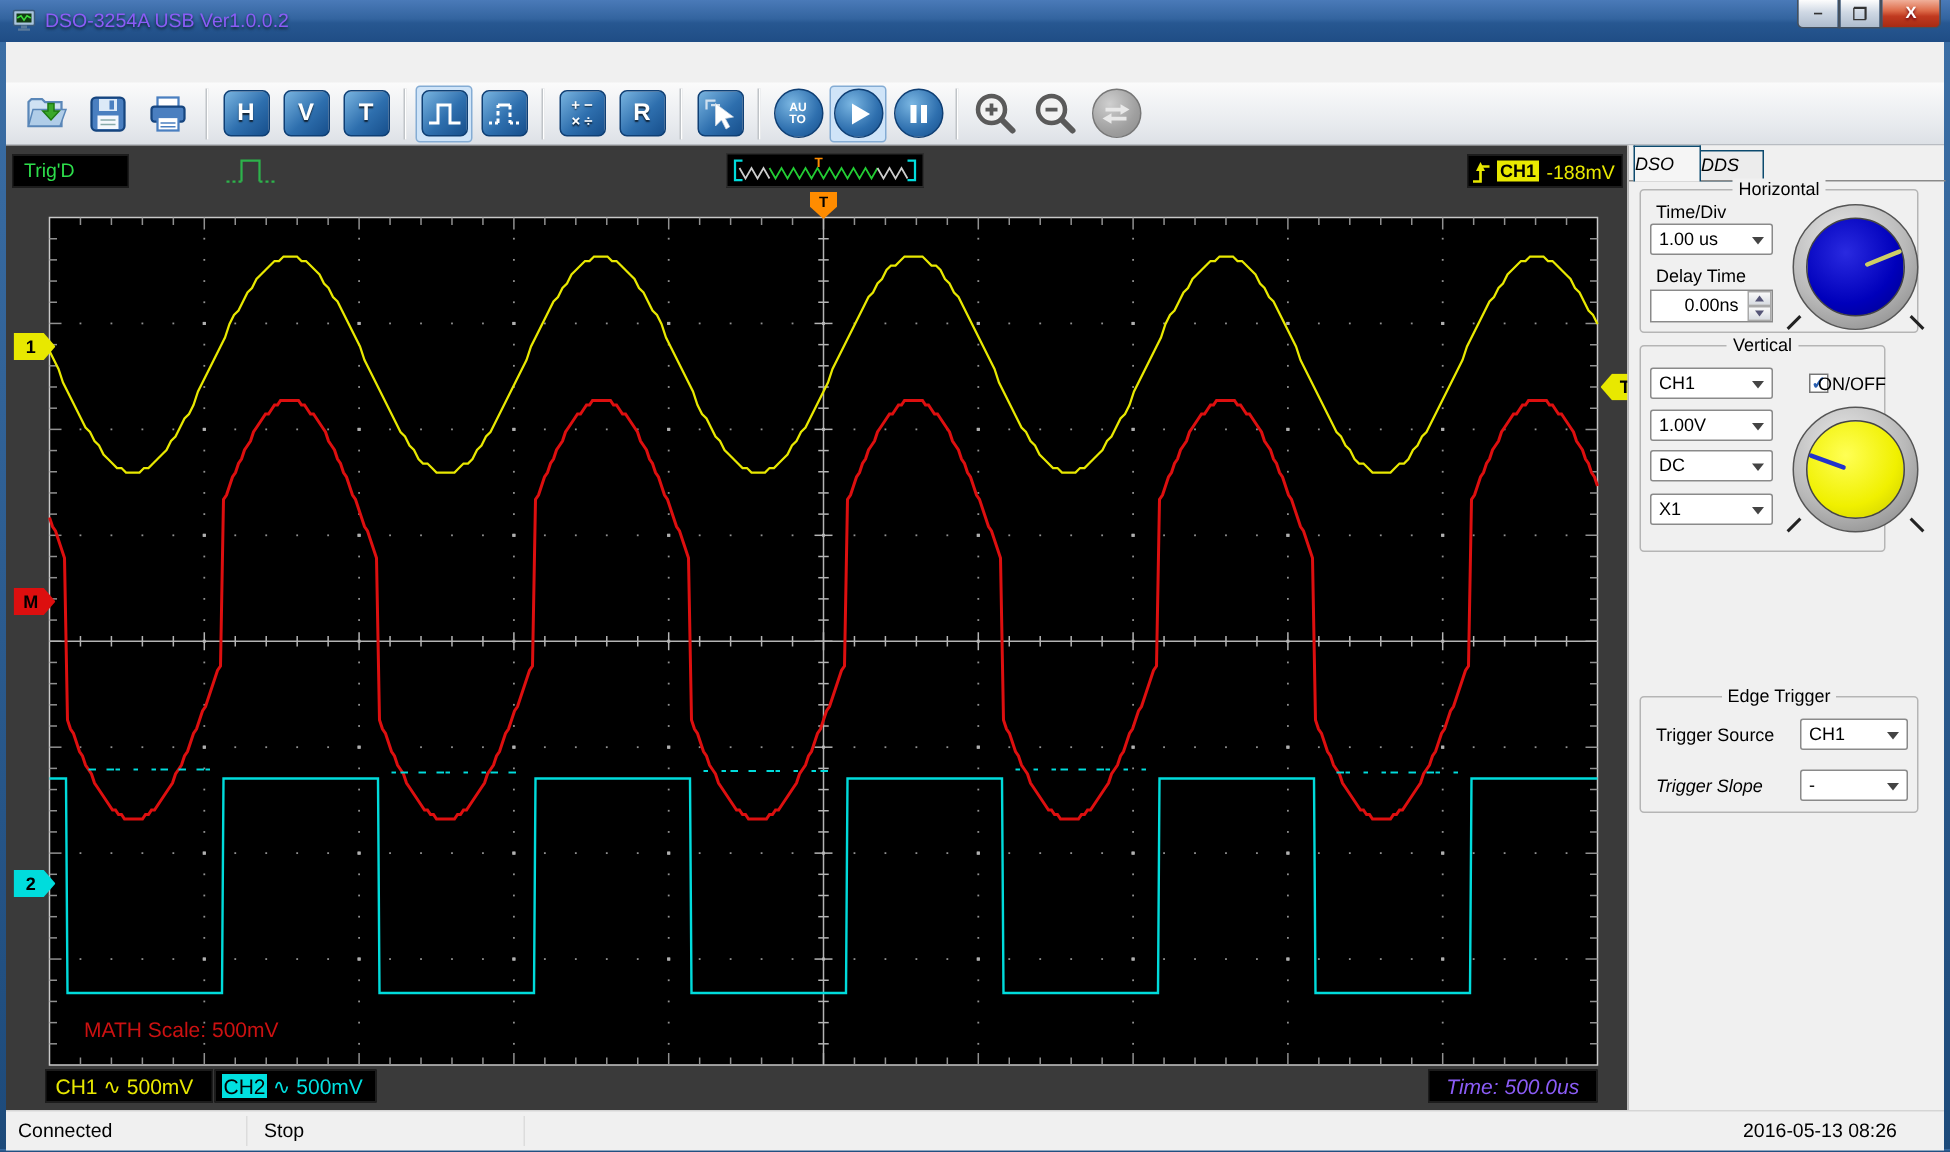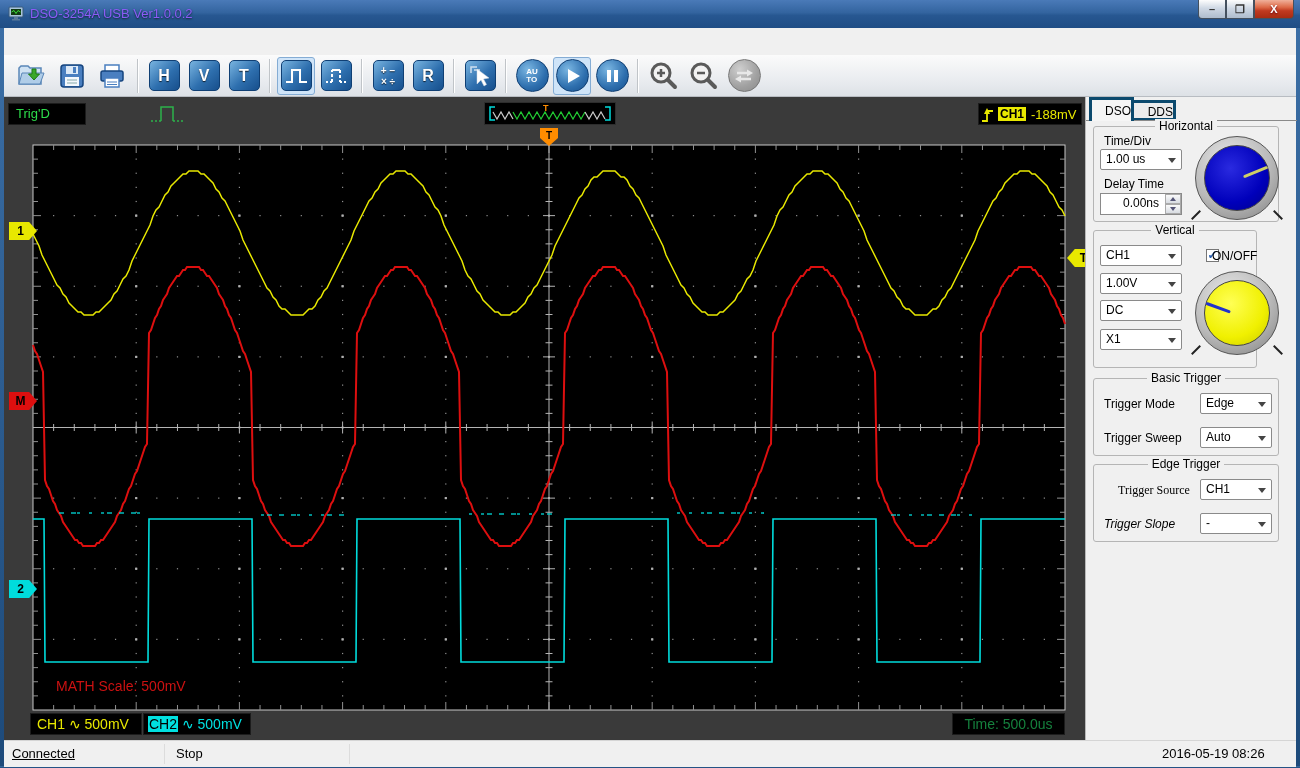--- a/index.html
+++ b/index.html
@@ -58,26 +58,26 @@
 
   
   .marker{width:23px;height:18px;display:flex;align-items:center;justify-content:center;
     font-size:12px;font-weight:bold;color:#000;}
   .pt-right{clip-path:polygon(0 0,72% 0,100% 50%,72% 100%,0 100%);padding-right:5px;}
   .pt-left{clip-path:polygon(28% 0,100% 0,100% 100%,28% 100%,0 50%);padding-left:5px;}
   .pt-down{clip-path:polygon(0 0,100% 0,100% 55%,50% 100%,0 55%);}
   #ch1-box{left:30px;top:713px;width:112px;height:22px;color:#e8e800;font-size:14px;line-height:20px;padding-left:6px;}
   #ch2-box{left:143px;top:713px;width:108px;height:22px;color:#00e0e0;font-size:14px;line-height:20px;padding-left:4px;}
   #ch2-badge{background:#00e0e0;color:#000;padding:0 1px;}
-  #time-box{left:952px;top:713px;width:113px;height:22px;color:#15803d;font-size:14px;line-height:20px;text-align:center;}
+  #time-box{left:952px;top:713px;width:113px;height:22px;color:#8b5cf6;font-size:14px;line-height:20px;text-align:center;font-style:italic;}
   #math-scale{left:56px;top:678px;color:#cc1111;font-size:14px;}
 
   
   #rpanel{left:1085px;top:97px;width:211px;height:643px;background:#f0f0f0;border-left:1px solid #b8b8b8;box-sizing:border-box;}
-  .tab{position:absolute;box-sizing:border-box;border:3px solid #0c4a6e;background:#ececec;font-size:12px;text-align:right;}
+  .tab{position:absolute;box-sizing:border-box;border:1px solid #0c4a6e;background:#ececec;font-size:12px;text-align:left;font-style:italic;}
   #tab-dso{left:3px;top:0;width:45px;height:24px;background:#f5f5f5;border-bottom:none;z-index:2;line-height:22px;}
   #tab-dds{left:48px;top:3px;width:42px;height:21px;line-height:19px;border-left:none;}
   #tabline{position:absolute;left:0;top:23px;width:211px;height:1px;background:#8a8a8a;}
   .group{position:absolute;border:1px solid #b5b5b5;border-radius:3px;box-sizing:border-box;}
   .group-title{position:absolute;top:-8px;left:0;right:0;text-align:center;}
   .group-title span{background:#f0f0f0;padding:0 4px;font-size:12px;}
   .lbl{position:absolute;font-size:12px;}
   .combo{position:absolute;height:21px;background:#fff;border:1px solid #8a8a8a;border-radius:2px;box-sizing:border-box;
     font-size:12px;line-height:19px;padding-left:5px;}
   .combo .arr{position:absolute;right:5px;top:8px;width:0;height:0;border-left:4px solid transparent;border-right:4px solid transparent;border-top:5px solid #444;}
@@ -1297,45 +1297,34 @@
       <div class="checkbox" style="left:112px;top:18px;"><span>✓</span></div>
       <div class="lbl" style="left:118px;top:18px;text-align:center;">ON/OFF</div>
       <div class="knob" style="left:101px;top:40px;width:82px;height:82px;">
         <div class="knob-inner yellow"></div>
         <div class="pointer" style="background:#2233cc;transform:rotate(-160deg) translateX(7px);"></div>
         <div class="leg" style="left:-1px;bottom:-2px;transform:rotate(45deg);"></div>
         <div class="leg" style="right:-1px;bottom:-2px;transform:rotate(-45deg);"></div>
       </div>
     </div>
 
-    <div class="group" style="left:7px;top:281px;width:186px;height:78px;">
-      <div class="group-title"><span>Basic Trigger</span></div>
-      <div class="lbl" style="left:10px;top:18px;">Trigger Mode</div>
-      <div class="combo" style="left:106px;top:14px;width:72px;">
-        <span>Edge</span><span class="arr"></span>
-      </div>
-      <div class="lbl" style="left:10px;top:52px;">Trigger Sweep</div>
-      <div class="combo" style="left:106px;top:48px;width:72px;">
-        <span>Auto</span><span class="arr"></span>
-      </div>
-    </div>
 
     <div class="group" style="left:7px;top:367px;width:186px;height:78px;">
       <div class="group-title"><span>Edge Trigger</span></div>
-      <div class="lbl" style="left:24px;top:18px;font-family:Liberation Serif, serif;">Trigger Source</div>
+      <div class="lbl" style="left:10px;top:18px;">Trigger Source</div>
       <div class="combo" style="left:106px;top:14px;width:72px;">
         <span>CH1</span><span class="arr"></span>
       </div>
       <div class="lbl" style="left:10px;top:52px;font-style:italic;">Trigger Slope</div>
       <div class="combo" style="left:106px;top:48px;width:72px;">
         <span>-</span><span class="arr"></span>
       </div>
     </div>
   </div>
 
   <div class="abs" id="statusbar">
-    <div class="status-text" style="left:8px;text-decoration:underline;">Connected</div>
+    <div class="status-text" style="left:8px;">Connected</div>
     <div class="status-sep" style="left:160px;"></div>
     <div class="status-text" style="left:172px;">Stop</div>
     <div class="status-sep" style="left:345px;"></div>
-    <div class="status-text" style="left:1158px;">2016-05-19  08:26</div>
+    <div class="status-text" style="left:1158px;">2016-05-13  08:26</div>
   </div>
 </div>
 
 </body></html>

